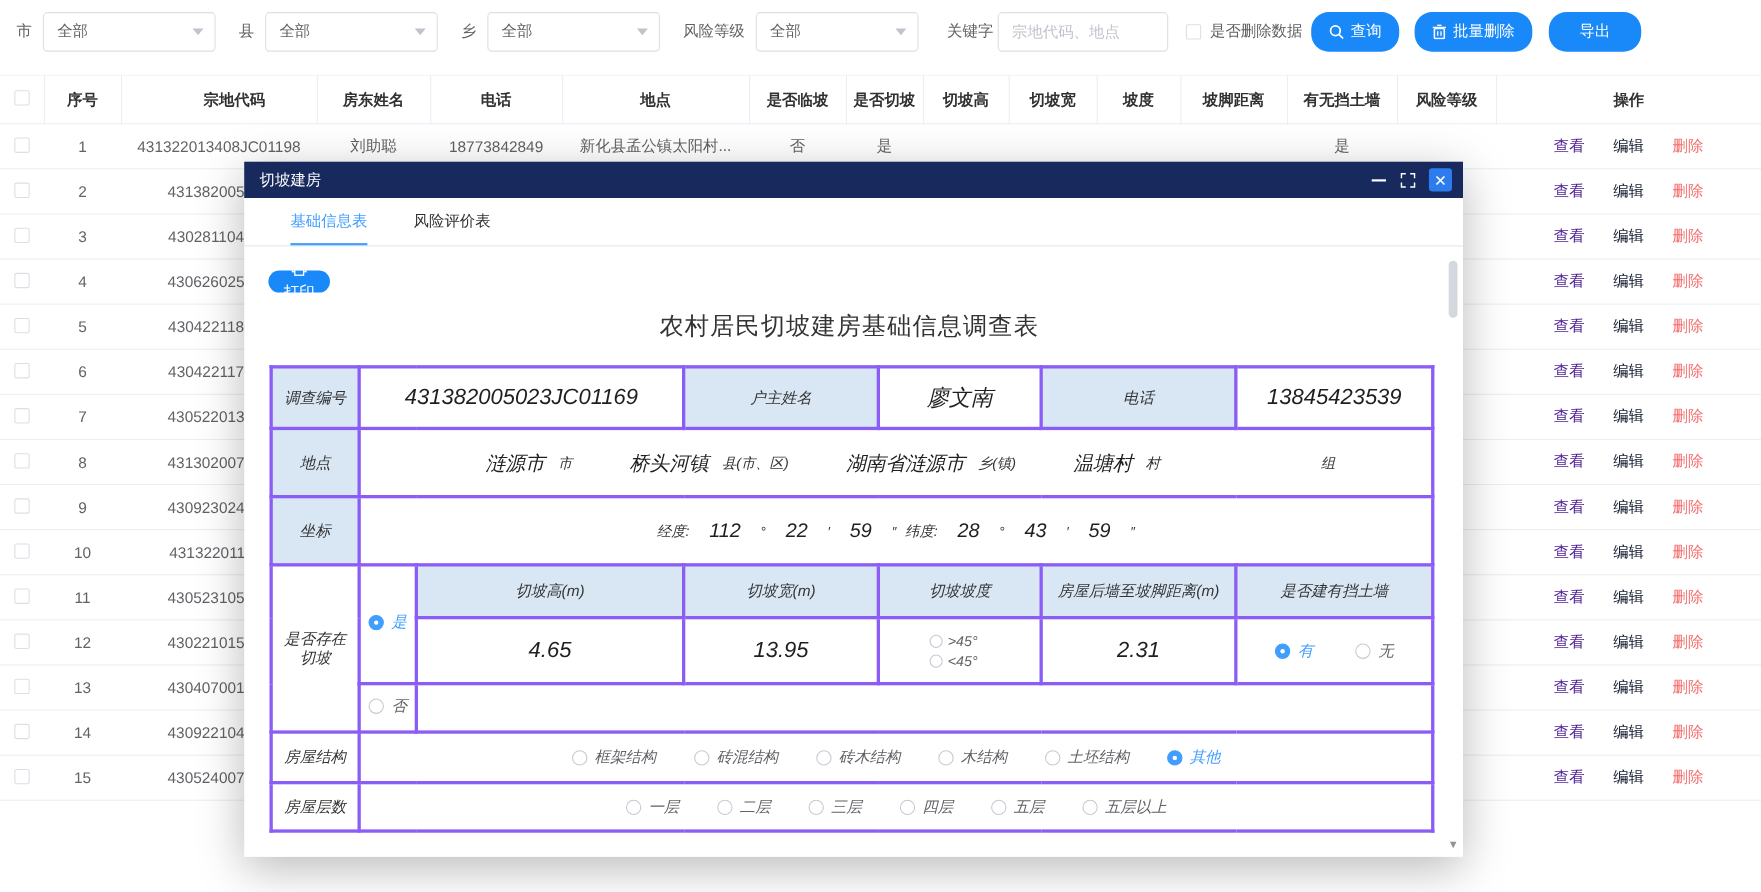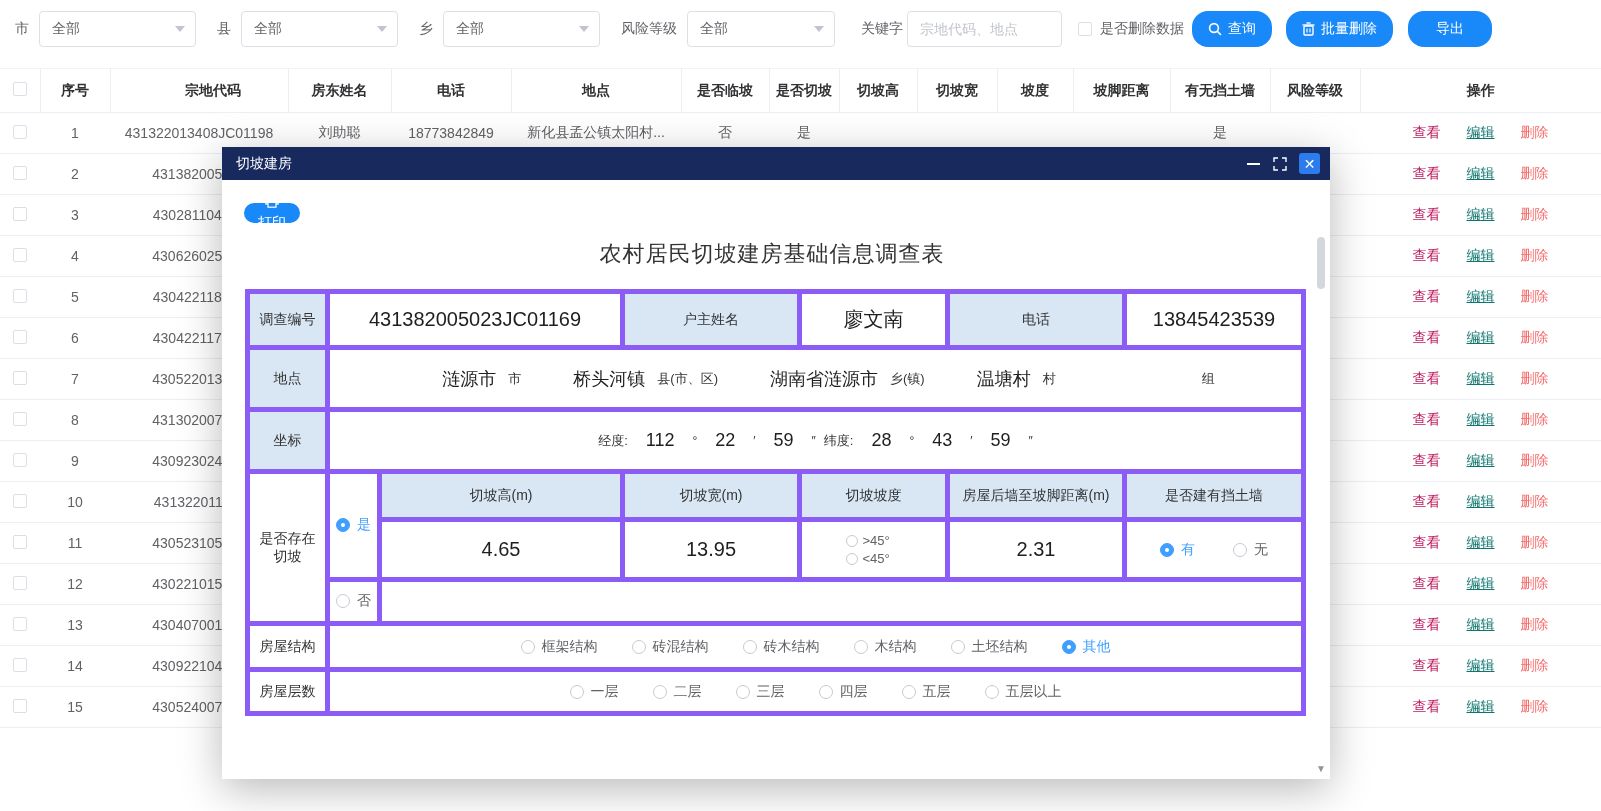--- a/index.html
+++ b/index.html
@@ -27,40 +27,40 @@
   .data-table thead th:last-child { border-right:none; }
   .data-table tbody td { height:41px; color:#606266; text-align:center; border-bottom:1px solid #ebeef5; overflow:hidden; white-space:nowrap; text-overflow:ellipsis; }
   .data-table th:nth-child(1){width:40px;} .data-table th:nth-child(2){width:70px;}
   .data-table th:nth-child(3){width:178px;padding-left:28px;} .data-table th:nth-child(4){width:103px;}
   .data-table th:nth-child(5){width:120px;} .data-table th:nth-child(6){width:170px;}
   .data-table th:nth-child(7){width:88px;} .data-table th:nth-child(8){width:70px;}
   .data-table th:nth-child(9){width:78px;} .data-table th:nth-child(10){width:80px;}
   .data-table th:nth-child(11){width:76px;} .data-table th:nth-child(12){width:97px;}
   .data-table th:nth-child(13){width:100px;} .data-table th:nth-child(14){width:90px;}
   .op { display:inline-block; margin:0 13px; cursor:pointer; text-decoration:none; font-size:14px; }
-  .op.view { color:#be185d; } .op.edit { color:#0f766e;text-decoration:underline; } .op.del { color:#f56c6c; }
+  .op.view { color:#4c1d95; } .op.edit { color:#0f172a; } .op.del { color:#f56c6c; }
 
   
   .modal { position:absolute; left:222px; top:147px; width:1108px; height:632px; background:#fff; box-shadow:0 10px 40px rgba(0,0,0,.28); z-index:100; }
   .modal-header { height:33px; background:#17295d; display:flex; align-items:center; justify-content:space-between; padding:0 10px 0 14px;text-align:right; }
   .modal-title { color:#fff; font-size:14px; }
   .win-controls { display:flex; align-items:center; gap:12px; }
   .wc { display:inline-flex; align-items:center; justify-content:center; cursor:pointer; }
   .wc.min { width:16px; height:16px; } .wc.min i { display:block; width:13px; height:2px; background:#fff; }
   .wc.close { width:21px; height:21px; background:#2d7ced; border-radius:3px; color:#fff; font-size:14px; line-height:1; }
   .tabs { height:44px; border-bottom:1px solid #e4e7ed; display:flex; align-items:stretch; padding-left:42px; gap:42px; }
   .tab { display:flex; align-items:center; font-size:14px; color:#303133; cursor:pointer; border-bottom:2px solid transparent; }
   .tab.active { color:#409eff; border-bottom-color:#409eff; }
   .modal-body { position:relative; padding:14px 30px 0 22px; }
   .print-btn { height:20px; padding:0 14px;flex-direction:column; }
   .form-title { text-align:center; font-size:22px; color:#333; margin:16px 0 20px; letter-spacing:1px; }
 
   
   .form-table { border-collapse:collapse; table-layout:fixed; width:1056px; margin-left:1px; }
-  .form-table th, .form-table td { border:5px solid #8b5cf6; padding:2px 4px; }
+  .form-table th, .form-table td { border:3px solid #8b5cf6; padding:2px 4px;font-style:italic; }
   .form-table th { background:#d9e7f5; font-weight:normal; font-size:14px; color:#333; text-align:center; }
   .form-table th.plain { background:#fff; }
   .form-table td { background:#fff; text-align:center; color:#1f1f1f; }
   tr.r1 td { height:56px; } tr.r2 td { height:62px; } tr.r3 td { height:62px; }
   tr.r4 th { height:48px; } tr.r5 td { height:60px; } tr.r6 td { height:44px; }
   tr.r7 td, tr.r7 th { height:46px; } tr.r8 td, tr.r8 th { height:44px; }
   .big { font-size:20px; }
   .loc-line { display:flex; align-items:center; justify-content:center; }
   .loc-val { font-size:18px; margin:0 12px 0 26px; }
   .loc-suffix { font-size:13px; color:#333; margin-right:26px; }
@@ -427,20 +427,24 @@
           </span>
         <span class="wc">
           <svg width="14" height="14" viewBox="0 0 14 14">
               <path d="M1 5V1h4M9 1h4v4M13 9v4H9M5 13H1V9" fill="none" stroke="#fff" stroke-width="1.4"></path>
             </svg>
         </span>
         <span class="wc close">
             <span>✕</span>
           </span>
       </div>
+    </div>
+    <div class="tabs">
+      <div class="tab active">基础信息表</div>
+      <div class="tab">风险评价表</div>
     </div>
     <div class="modal-body">
       <button class="btn print-btn">
         <svg width="14" height="14" viewBox="0 0 14 14">
             <rect x="3" y="0.8" width="8" height="3.2" fill="none" stroke="#fff" stroke-width="1.2"></rect>
             <rect x="0.8" y="4" width="12.4" height="6" fill="none" stroke="#fff" stroke-width="1.2"></rect>
             <rect x="3" y="8.4" width="8" height="4.8" fill="#1989fa" stroke="#fff" stroke-width="1.2"></rect>
           </svg>
         <span>打印</span>
       </button>

